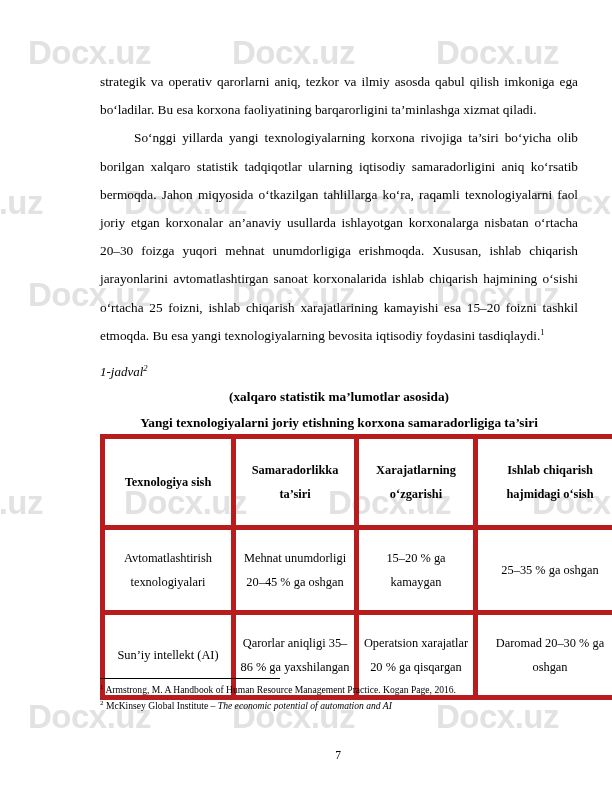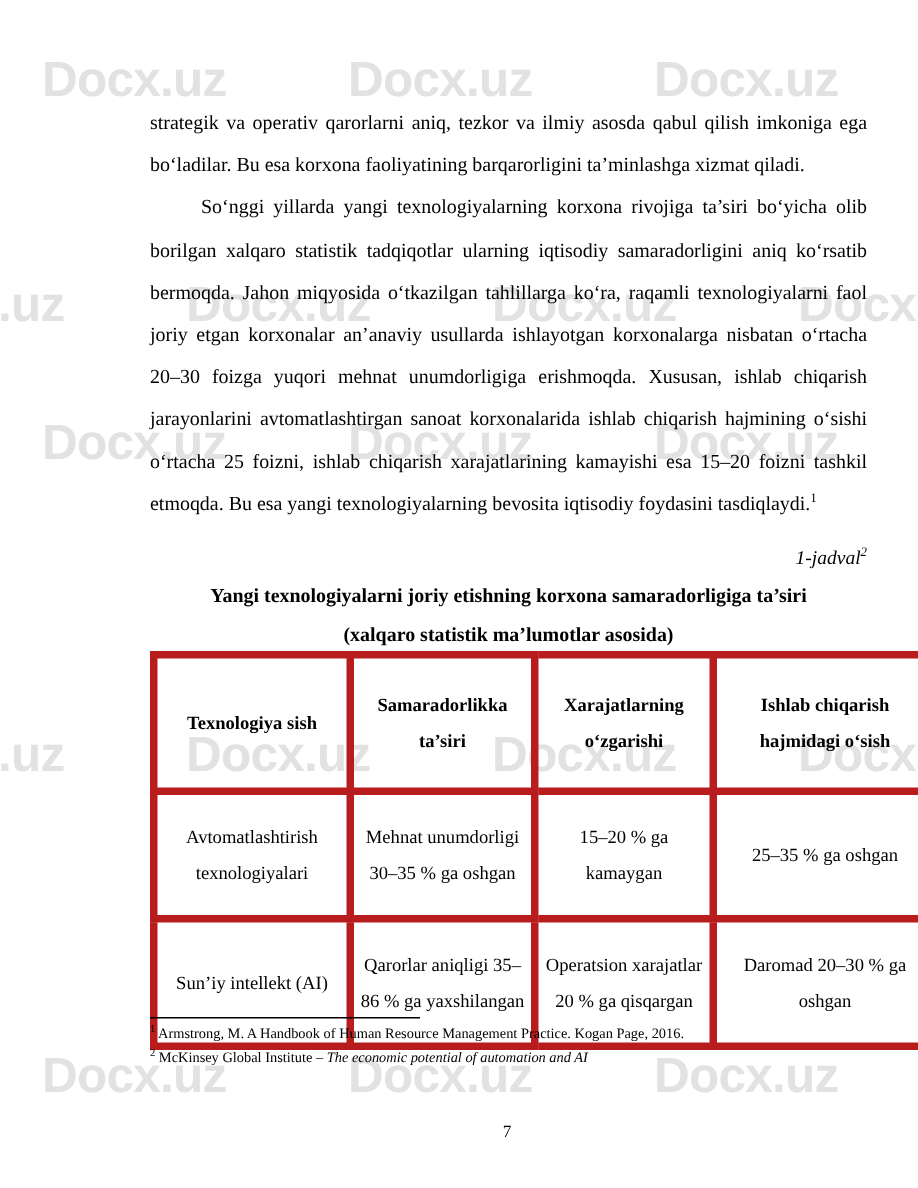--- a/index.html
+++ b/index.html
@@ -70,21 +70,21 @@
     vertical-align: super;
     line-height: 0;
   }
 
   
   .tbl-label {
     position: absolute;
     left: 68px;
     top: 362px;
     width: 478px;
-    text-align: right;
+    text-align: left;
     font-size: 13px;
     font-style: italic;
     line-height: 20px;
   }
   .tbl-label sup {
     font-size: 8.6px;
     vertical-align: super;
     line-height: 0;
     font-style: italic;
   }
@@ -200,37 +200,37 @@
   <div class="content">
 
     <div class="body-block">
       <p class="para">strategik va operativ qarorlarni aniq, tezkor va ilmiy asosda qabul qilish imkoniga ega bo‘ladilar. Bu esa korxona faoliyatining barqarorligini ta’minlashga xizmat qiladi.</p>
       <p class="para indented"><span>So‘nggi yillarda yangi texnologiyalarning korxona rivojiga ta’siri bo‘yicha olib borilgan xalqaro statistik tadqiqotlar ularning iqtisodiy samaradorligini aniq ko‘rsatib bermoqda. Jahon miqyosida o‘tkazilgan tahlillarga ko‘ra, raqamli texnologiyalarni faol joriy etgan korxonalar an’anaviy usullarda ishlayotgan korxonalarga nisbatan o‘rtacha 20–30 foizga yuqori mehnat unumdorligiga erishmoqda. Xususan, ishlab chiqarish jarayonlarini avtomatlashtirgan sanoat korxonalarida ishlab chiqarish hajmining o‘sishi o‘rtacha 25 foizni, ishlab chiqarish xarajatlarining kamayishi esa 15–20 foizni tashkil etmoqda. Bu esa yangi texnologiyalarning bevosita iqtisodiy foydasini tasdiqlaydi.</span><sup class="fn">1</sup></p>
     </div>
 
     <div class="tbl-label"><span>1-jadval</span><sup>2</sup></div>
 
     <div class="tbl-title">
+      <div>(xalqaro statistik ma’lumotlar asosida)</div>
       <div>Yangi texnologiyalarni joriy etishning korxona samaradorligiga ta’siri</div>
-      <div>(xalqaro statistik ma’lumotlar asosida)</div>
     </div>
 
     <table class="data-table">
       <thead>
         <tr>
           <th class="col1">Texnologiya sish</th>
           <th class="col2">Samaradorlikka ta’siri</th>
           <th class="col3">Xarajatlarning o‘zgarishi</th>
           <th class="col4">Ishlab chiqarish hajmidagi o‘sish</th>
         </tr>
       </thead>
       <tbody>
         <tr>
           <td class="col1">Avtomatlashtirish texnologiyalari</td>
-          <td class="col2">Mehnat unumdorligi 30–35 % ga oshgan</td>
+          <td class="col2">Mehnat unumdorligi 20–45 % ga oshgan</td>
           <td class="col3">15–20 % ga kamaygan</td>
           <td class="col4">25–35 % ga oshgan</td>
         </tr>
         <tr>
           <td class="col1">Sun’iy intellekt (AI)</td>
           <td class="col2">Qarorlar aniqligi 35–86 % ga yaxshilangan</td>
           <td class="col3">Operatsion xarajatlar 20 % ga qisqargan</td>
           <td class="col4">Daromad 20–30 % ga oshgan</td>
         </tr>
       </tbody>

